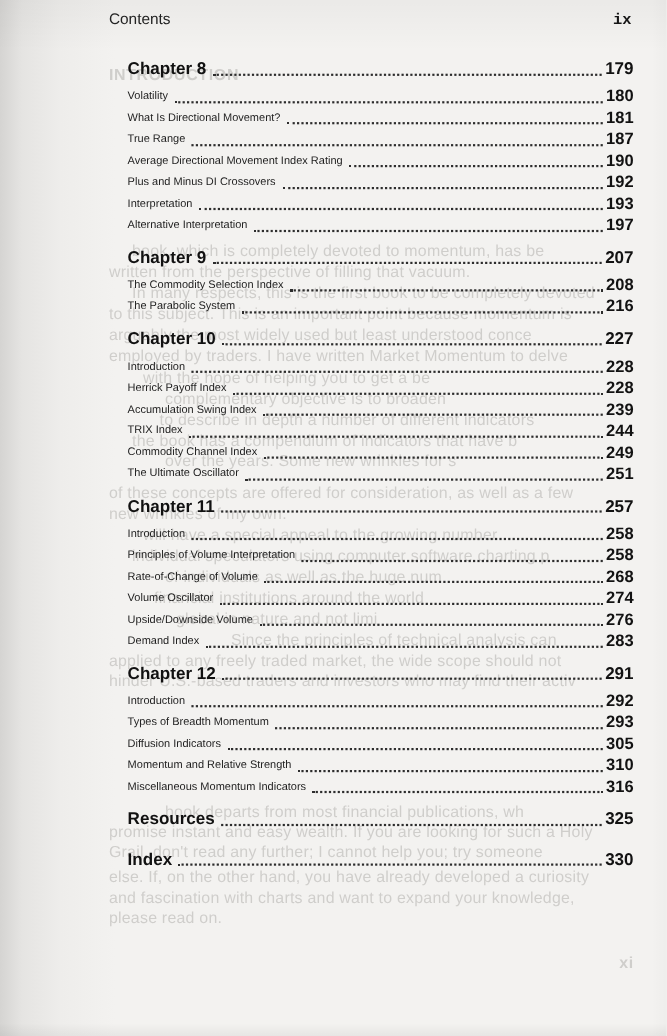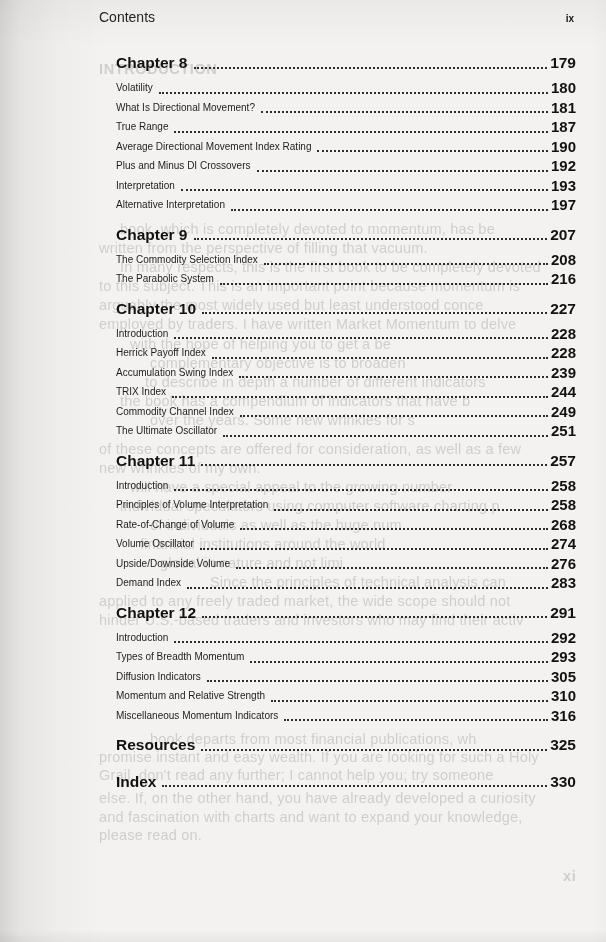--- a/index.html
+++ b/index.html
@@ -22,21 +22,21 @@
     position:absolute;white-space:nowrap;
     font-size:14.5px;color:#b3b1ae;opacity:.55;
     filter:blur(.35px);letter-spacing:.2px;
   }
   .ghost-line.bold{font-weight:bold;letter-spacing:.6px;}
   .header{
     position:absolute;left:99px;right:32px;top:9px;
     display:flex;justify-content:space-between;align-items:baseline;
   }
   .running-header{font-size:14px;color:#232323;}
-  .folio{font-size:10px;font-weight:bold;color:#161616;}
+  .folio{font-size:14px;font-weight:bold;color:#161616;font-family:Liberation Mono, monospace;}
   .toc{position:absolute;left:116px;right:30px;top:43px;}
   .row{display:flex;align-items:flex-end;white-space:nowrap;}
   .row .label{line-height:19.5px;}
   .row .page-num{line-height:19.5px;font-weight:bold;color:#121212;padding-left:1px;}
   .row.entry .label{font-size:10px;color:#1d1d1d;}
   .row.entry .page-num{font-size:15px;}
   .row.chapter{margin-top:10px;margin-bottom:5.5px;}
   .row.chapter .label{font-size:15.5px;font-weight:bold;color:#111;}
   .row.chapter .page-num{font-size:15.5px;}
   .row.chapter.last-gap{margin-top:17px;}

